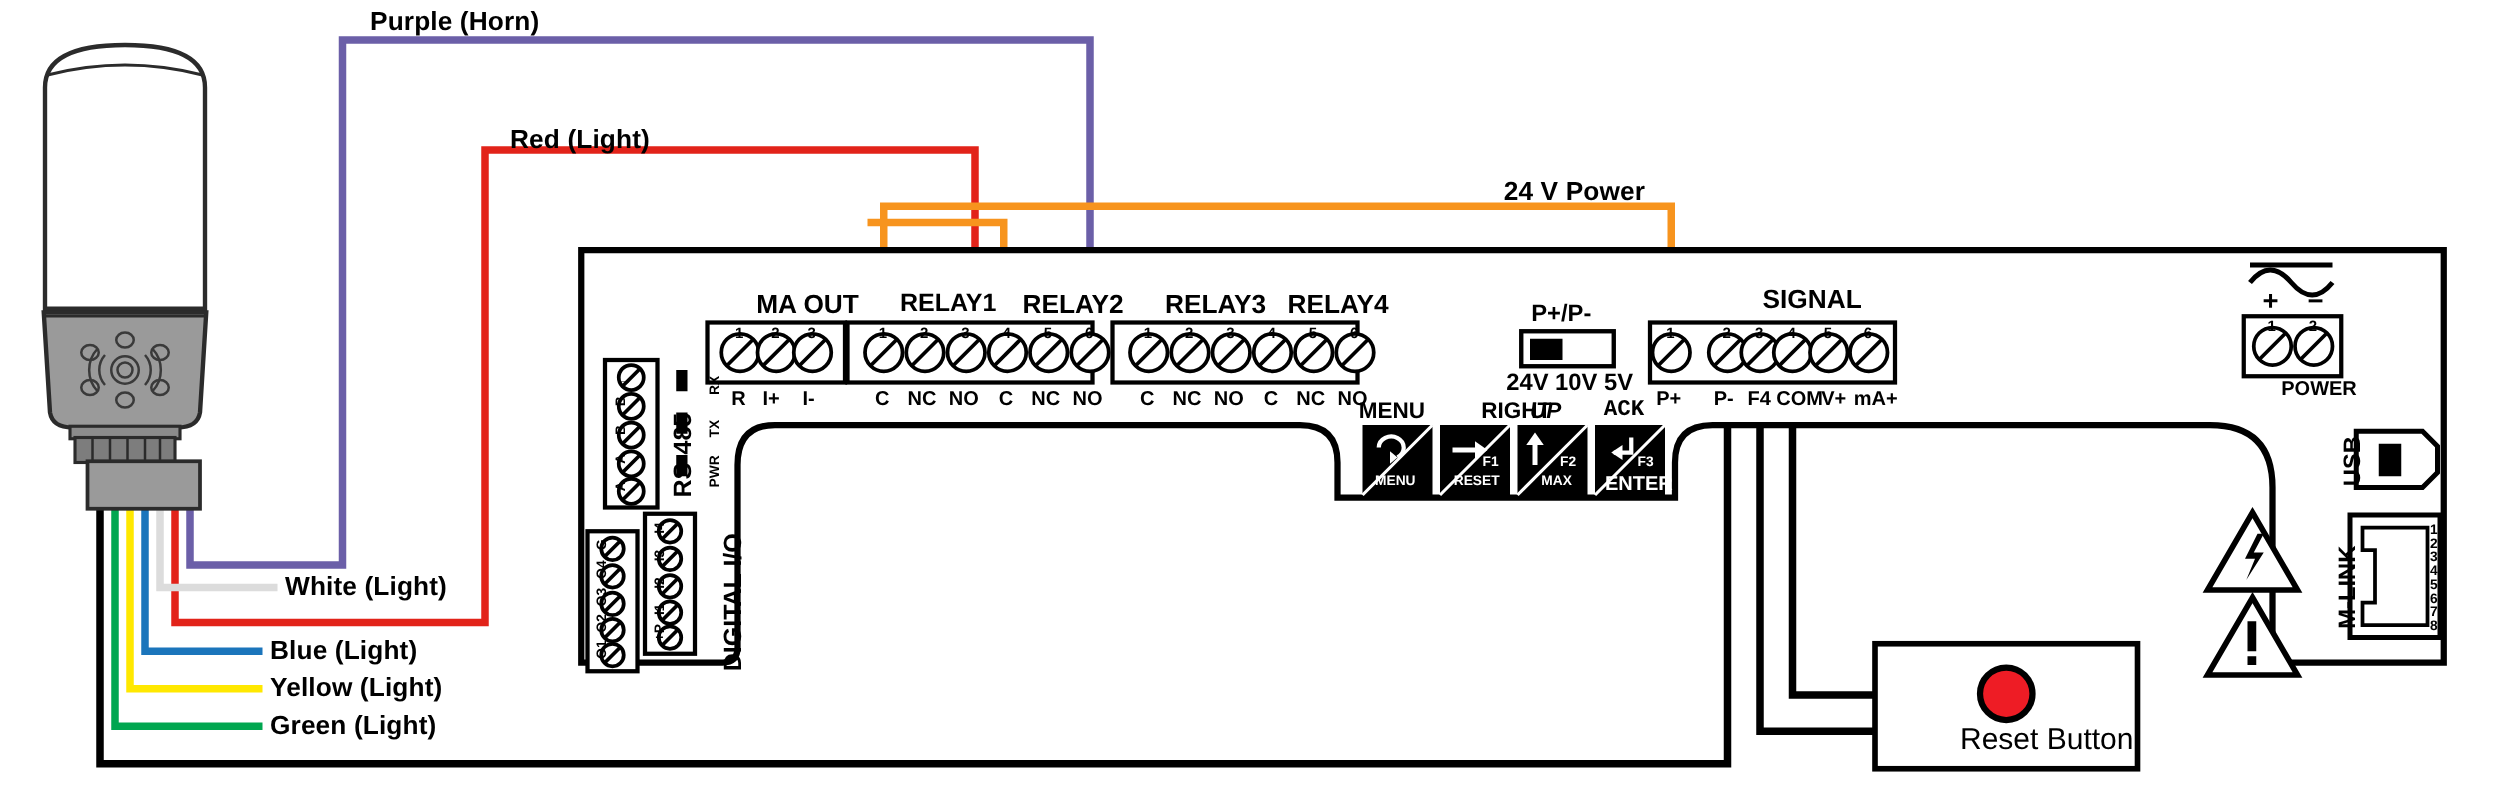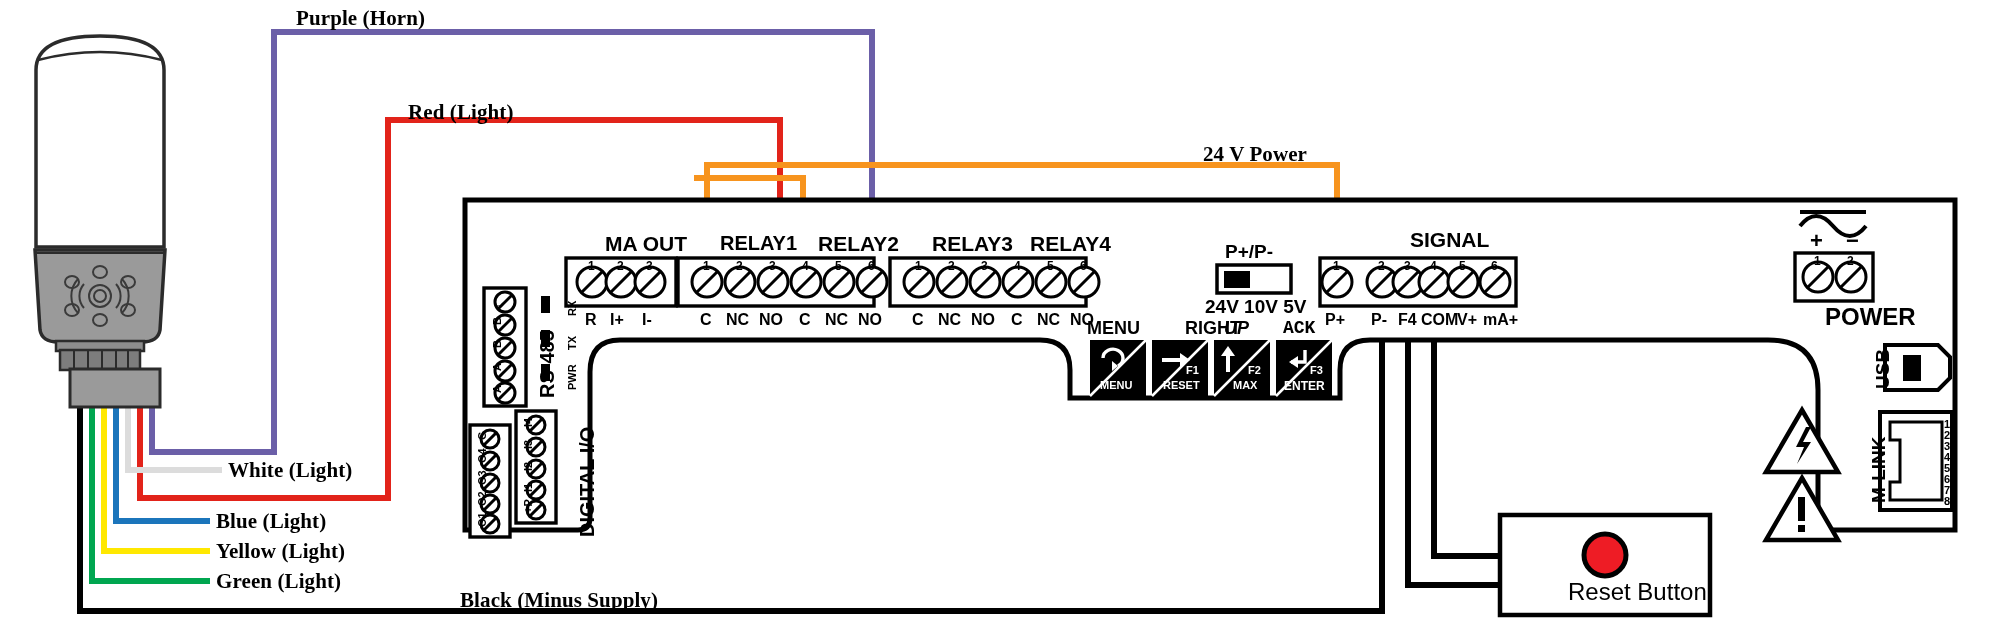--- a/index.html
+++ b/index.html
@@ -16,21 +16,21 @@
     overflow: hidden;
   }
   #stage svg { display: block; }
   .lbl {
     position: absolute;
     font-family: "Liberation Sans", sans-serif;
     color: #000;
     white-space: nowrap;
     font-weight: 700;
   }
-  .wirelbl { font-size: 21px; letter-spacing: .1px; font-family: Liberation Serif, serif; }
+  .wirelbl { font-size: 21px; letter-spacing: .1px; }
   .blocklbl { font-weight: 700; margin-left: 32px; }
   .term-num {
     font-size: 12px; font-weight: 700;
   }
   .term-name { font-size: 16px; font-weight: 700; }
 </style>
 </head>
 <body>
 
 <div id="stage">
@@ -299,21 +299,20 @@
     </g>
   </svg>
 
   <div class="lbl wirelbl" style="left:296px; top:6px;">Purple (Horn)</div>
   <div class="lbl wirelbl" style="left:408px; top:100px;">Red (Light)</div>
   <div class="lbl wirelbl" style="left:1203px; top:142px;">24 V Power</div>
   <div class="lbl wirelbl" style="left:228px; top:458px;">White (Light)</div>
   <div class="lbl wirelbl" style="left:216px; top:509px;">Blue (Light)</div>
   <div class="lbl wirelbl" style="left:216px; top:539px;">Yellow (Light)</div>
   <div class="lbl wirelbl" style="left:216px; top:569px;">Green (Light)</div>
-  <div class="lbl wirelbl" style="left:460px; top:588px;">Black (Minus Supply)</div>
 
   <div class="lbl" style="left:536px; top:398px; font-size:20px; transform:rotate(-90deg); transform-origin:0 0;">RS-485</div>
   <div class="lbl" style="left:566px; top:316px; font-size:11px; transform:rotate(-90deg); transform-origin:0 0;">RX</div>
   <div class="lbl" style="left:566px; top:350px; font-size:11px; transform:rotate(-90deg); transform-origin:0 0;">TX</div>
   <div class="lbl" style="left:566px; top:390px; font-size:11px; transform:rotate(-90deg); transform-origin:0 0;">PWR</div>
 
   <div class="lbl" style="left:494px; top:296px; font-size:12px;">→</div>
   <div class="lbl" style="left:491px; top:325px; font-size:11px; transform:rotate(-90deg); transform-origin:0 0;">B</div>
   <div class="lbl" style="left:491px; top:348px; font-size:11px; transform:rotate(-90deg); transform-origin:0 0;">B</div>
   <div class="lbl" style="left:491px; top:371px; font-size:11px; transform:rotate(-90deg); transform-origin:0 0;">A</div>
@@ -387,34 +386,34 @@
   <div class="lbl term-name" style="left:1371px; top:311px;">P-</div>
   <div class="lbl term-name" style="left:1398px; top:311px;">F4</div>
   <div class="lbl term-name" style="left:1421px; top:311px;">COM</div>
   <div class="lbl term-name" style="left:1457px; top:311px;">V+</div>
   <div class="lbl term-name" style="left:1483px; top:311px;">mA+</div>
 
   <div class="lbl" style="left:1810px; top:228px; font-size:22px;">+</div>
   <div class="lbl" style="left:1846px; top:228px; font-size:22px;">−</div>
   <div class="lbl term-num" style="left:1814px; top:254px;">1</div>
   <div class="lbl term-num" style="left:1847px; top:254px;">2</div>
-  <div class="lbl blocklbl" style="left:1793px; top:303px; font-size:24px;">POWER</div>
+  <div class="lbl blocklbl" style="left:1793px; top:303px; font-size:16px;">POWER</div>
 
   <div class="lbl" style="left:1087px; top:318px; font-size:18px;">MENU</div>
   <div class="lbl" style="left:1149px; top:318px; font-size:18px;margin-left:36px;">RIGHT</div>
   <div class="lbl" style="left:1224px; top:318px; font-size:18px;font-style:italic;">UP</div>
   <div class="lbl" style="left:1283px; top:318px; font-size:18px;font-family:Liberation Mono, monospace;">ACK</div>
 
   <div class="lbl" style="left:1100px; top:379px; font-size:11px; color:#fff;">MENU</div>
   <div class="lbl" style="left:1186px; top:364px; font-size:11px; color:#fff;">F1</div>
   <div class="lbl" style="left:1163px; top:379px; font-size:11px; color:#fff;">RESET</div>
   <div class="lbl" style="left:1248px; top:364px; font-size:11px; color:#fff;">F2</div>
   <div class="lbl" style="left:1233px; top:379px; font-size:11px; color:#fff;">MAX</div>
   <div class="lbl" style="left:1310px; top:364px; font-size:11px; color:#fff;">F3</div>
-  <div class="lbl" style="left:1284px; top:379px; font-size:12px; color:#fff;">ENTER</div>
+  <div class="lbl" style="left:1284px; top:379px; font-size:16px; color:#fff;">ENTER</div>
 
   <div class="lbl" style="left:1872px; top:389px; font-size:19px; transform:rotate(-90deg); transform-origin:0 0;">USB</div>
   <div class="lbl" style="left:1868px; top:503px; font-size:19px; transform:rotate(-90deg); transform-origin:0 0;">M-LINK</div>
 
   <div class="lbl" style="left:1944px; top:418px; font-size:11px;">1</div>
   <div class="lbl" style="left:1944px; top:429px; font-size:11px;">2</div>
   <div class="lbl" style="left:1944px; top:440px; font-size:11px;">3</div>
   <div class="lbl" style="left:1944px; top:451px; font-size:11px;">4</div>
   <div class="lbl" style="left:1944px; top:462px; font-size:11px;">5</div>
   <div class="lbl" style="left:1944px; top:473px; font-size:11px;">6</div>

